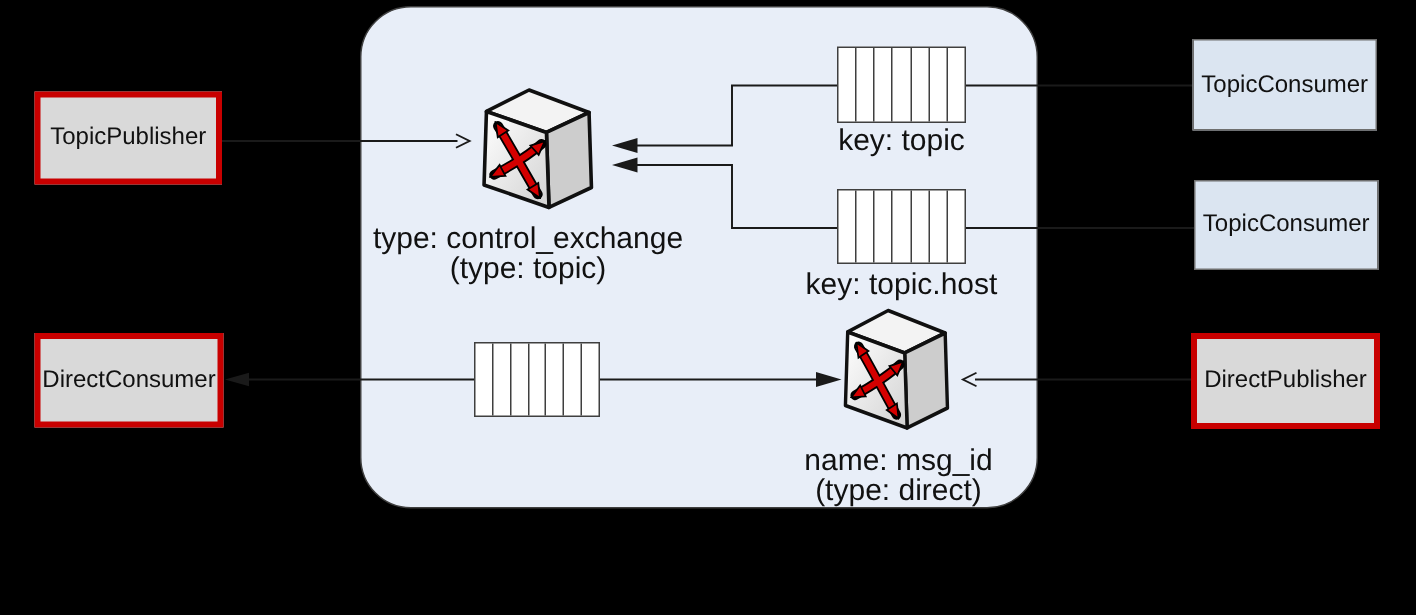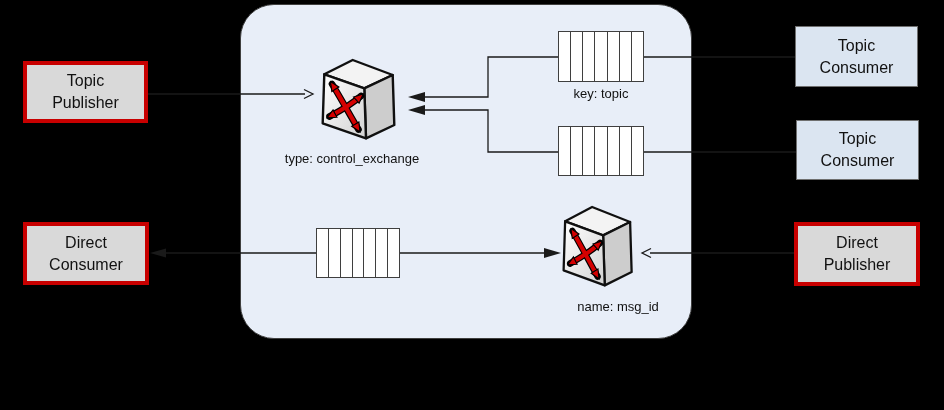--- a/index.html
+++ b/index.html
@@ -21,21 +21,21 @@
   .solid-head{fill:var(--c-line,#1a1a1a);stroke:none;}
   .exch-face{stroke:#101010;stroke-width:2.4;stroke-linejoin:round;}
   .exch-top{fill:#f3f3f3;}
   .exch-right{fill:#cdcdcd;}
   .exch-front{fill:url(#gfront);}
   .xarrow-under{stroke:#000;stroke-width:6.6;fill:none;stroke-linecap:round;}
   .xarrow{stroke:var(--c-exchange_arrow_red,#d40000);stroke-width:4.2;fill:none;stroke-linecap:butt;}
   .ah-fill{fill:var(--c-exchange_arrow_red,#d40000);stroke:#000;stroke-width:1.1;}
   
   .node{
-    position:absolute;box-sizing:border-box;display:flex;flex-direction:column;
+    position:absolute;box-sizing:border-box;display:flex;flex-direction:row;
     align-items:center;justify-content:center;text-align:center;
     font-size:16px;line-height:22px;
   }
   .node.red{
     background:var(--c-publisher_box_fill,#d9d9d9);
     border:4px solid var(--c-highlight_border,#c80000);
   }
   .node.blue{
     background:var(--c-consumer_box_fill,#dbe5f1);
     border:1.4px solid #6f6f6f;
@@ -43,21 +43,21 @@
   
   .queue{
     position:absolute;box-sizing:border-box;display:flex;
     background:#fff;border:1.4px solid #3f3f3f;
   }
   .qcell{flex:1;border-right:1.3px solid #3f3f3f;}
   .qcell:last-child{border-right:none;}
   
   .lbl{
     position:absolute;transform:translateX(-50%);
-    font-size:13px;line-height:20px;white-space:nowrap;
+    font-size:20px;line-height:20px;white-space:nowrap;
   }
 </style>
 </head>
 <body>
 
 <div id="canvas">
 
   <div id="broker"></div>
 
   <svg id="overlay" viewBox="0 0 944 410">
@@ -157,28 +157,31 @@
 
   <div class="queue" style="left:558px;top:126px;width:86px;height:50px;">
       <div class="qcell"></div>
       <div class="qcell"></div>
       <div class="qcell"></div>
       <div class="qcell"></div>
       <div class="qcell"></div>
       <div class="qcell"></div>
       <div class="qcell"></div>
     </div>
+  <div class="lbl" style="left:601px;top:180px;">key: topic.host</div>
 
   <div class="queue" style="left:316px;top:228px;width:84px;height:50px;">
       <div class="qcell"></div>
       <div class="qcell"></div>
       <div class="qcell"></div>
       <div class="qcell"></div>
       <div class="qcell"></div>
       <div class="qcell"></div>
       <div class="qcell"></div>
     </div>
 
   <div class="lbl" style="left:352px;top:149px;">type: control_exchange</div>
+  <div class="lbl" style="left:352px;top:169px;">(type: topic)</div>
 
-  <div class="lbl" style="left:599px;top:297px;margin-left:19px;">name: msg_id</div>
+  <div class="lbl" style="left:599px;top:297px;">name: msg_id</div>
+  <div class="lbl" style="left:599px;top:317px;">(type: direct)</div>
 
 </div>
 
 </body></html>

